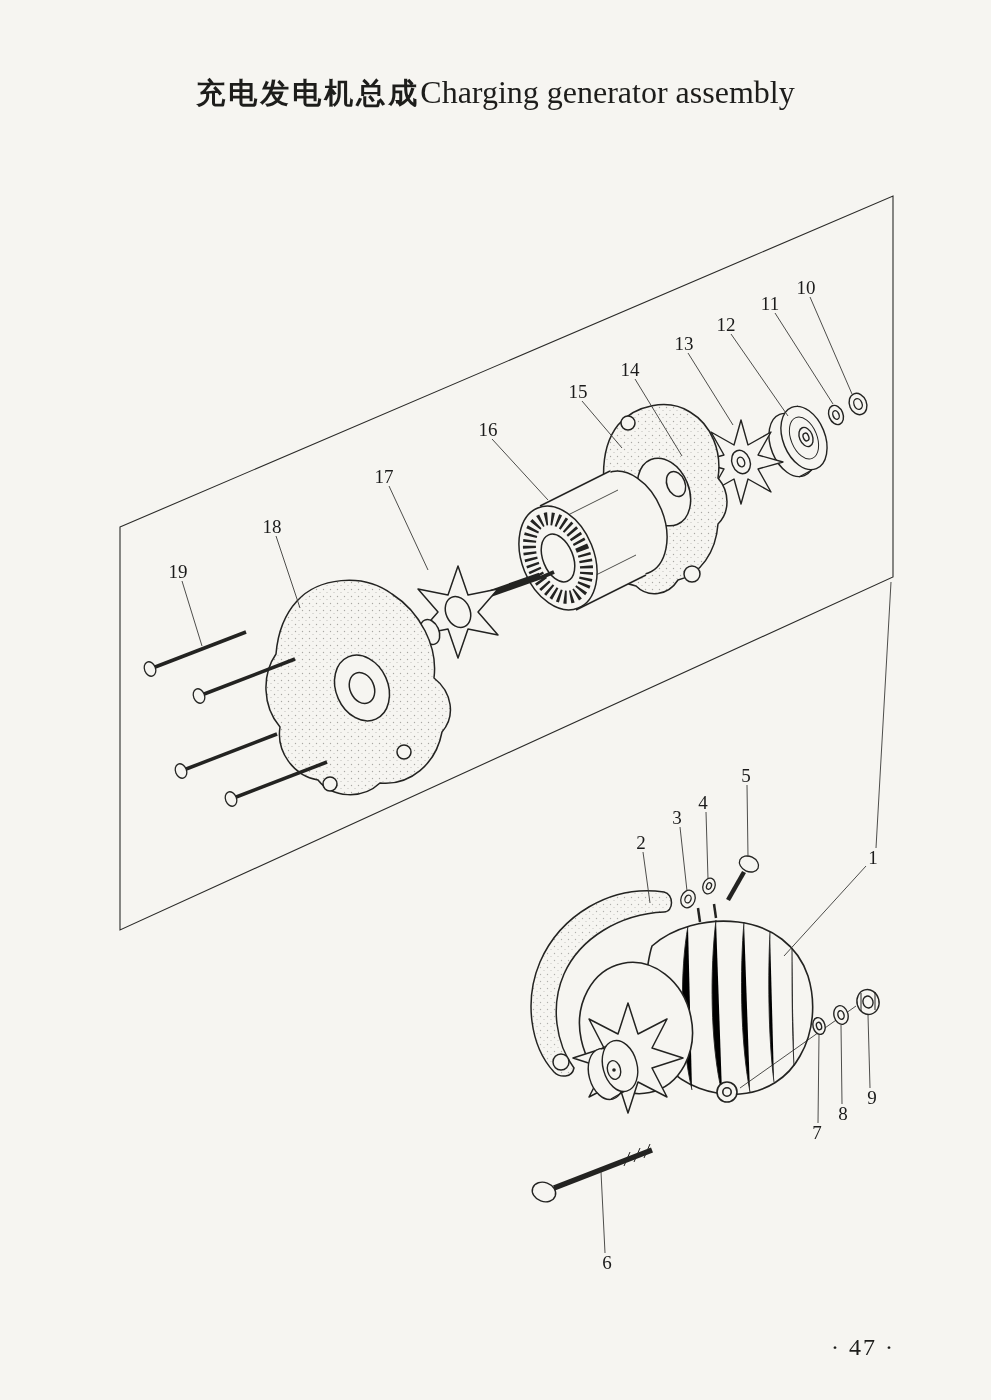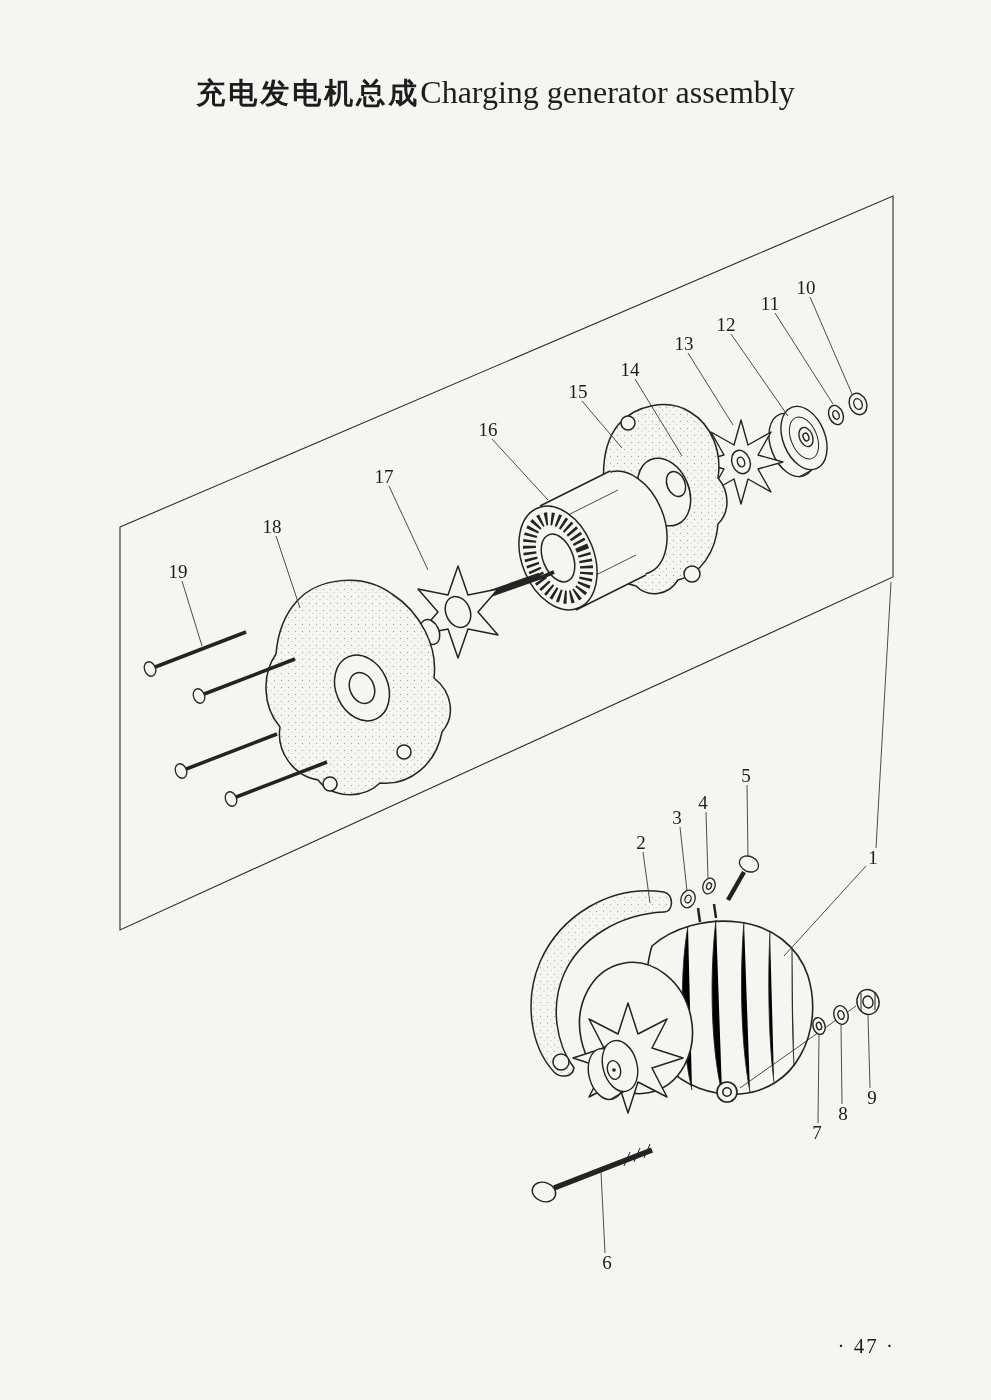--- a/index.html
+++ b/index.html
@@ -13,21 +13,21 @@
     color:#1d1d1b;
   }
   .title-row{
     position:absolute;top:74px;left:0;width:100%;
     display:flex;justify-content:center;align-items:baseline;
   }
   .title-cn{font-size:29px;letter-spacing:3px;font-weight:bold;}
   .title-en{font-size:32px;}
   .page-number{
     position:absolute;top:1334px;right:96px;
-    font-size:21px;letter-spacing:2px;
+    font-size:24px;letter-spacing:2px;
   }
   svg.diagram{position:absolute;left:0;top:0;}
   #labels-layer text{
     font-family:"Liberation Serif","DejaVu Serif",serif;
     font-size:19px;fill:#1b1b1b;text-anchor:middle;
   }
   #labels-layer line{stroke:#3a3a38;stroke-width:0.9;}
 </style>
 </head>
 <body>

